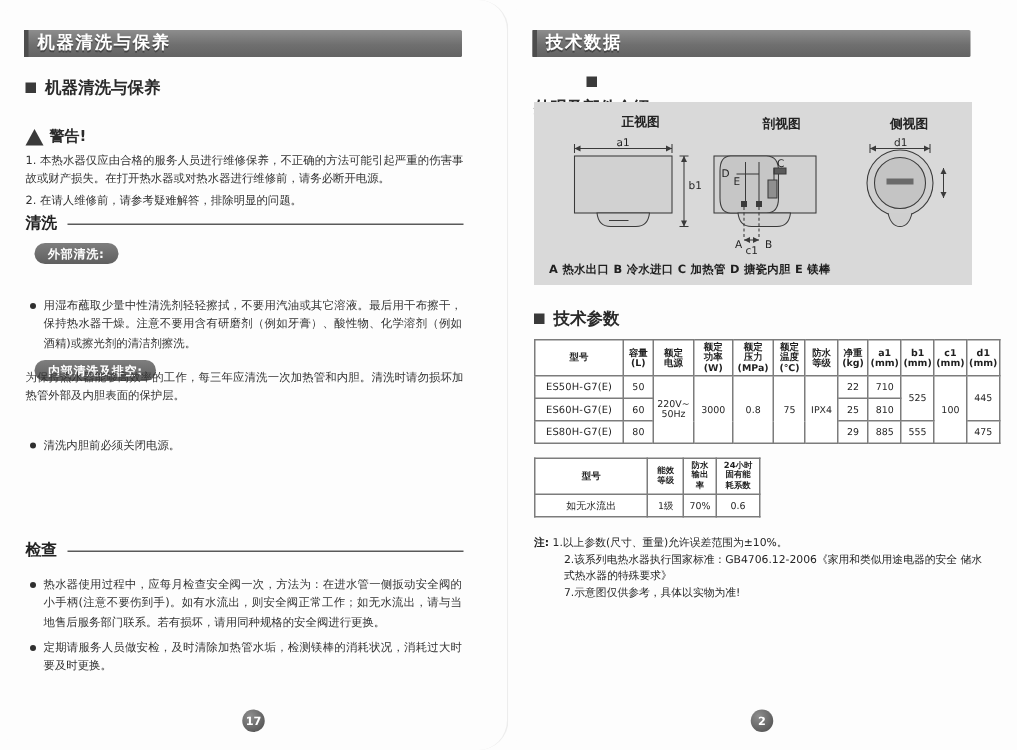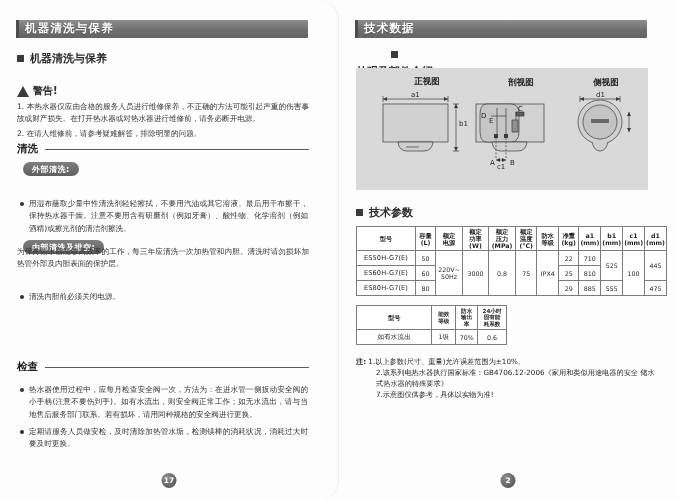--- a/index.html
+++ b/index.html
@@ -354,20 +354,21 @@
           <text x="141" y="101">c1</text>
           <text x="240" y="29">d1</text>
           <text x="125" y="50">D</text>
           <text x="133" y="55">E</text>
           <text x="162" y="43">C</text>
           <text x="134" y="97">A</text>
           <text x="154" y="97">B</text>
         </g>
       </svg>
 
+      <div class="dg-caption">A 热水出口  B 冷水进口  C 加热管  D 搪瓷内胆  E 镁棒</div>
     </div>
 
     <div class="sub-head" style="top:205px;text-align:center;">
       <span class="sq"></span>
       <span>技术参数</span>
     </div>
 
     <table class="spec" style="left:17px; top:226px; width:311px;">
       <thead>
         <tr>
@@ -441,21 +442,21 @@
           <th style="width:22px; white-space:pre-line; font-size:5.6px;">防水
 输出
 率</th>
           <th style="width:29px; white-space:pre-line; font-size:5.6px;">24小时
 固有能
 耗系数</th>
         </tr>
       </thead>
       <tbody>
         <tr>
-          <td class="model">如有水流出</td>
+          <td class="model">如无水流出</td>
           <td>1级</td>
           <td>70%</td>
           <td>0.6</td>
         </tr>
       </tbody>
     </table>
 
     <div class="notes" style="left:17px; top:356px; width:300px;">
       <span class="nrow">
         <span class="nlabel">注:</span>

